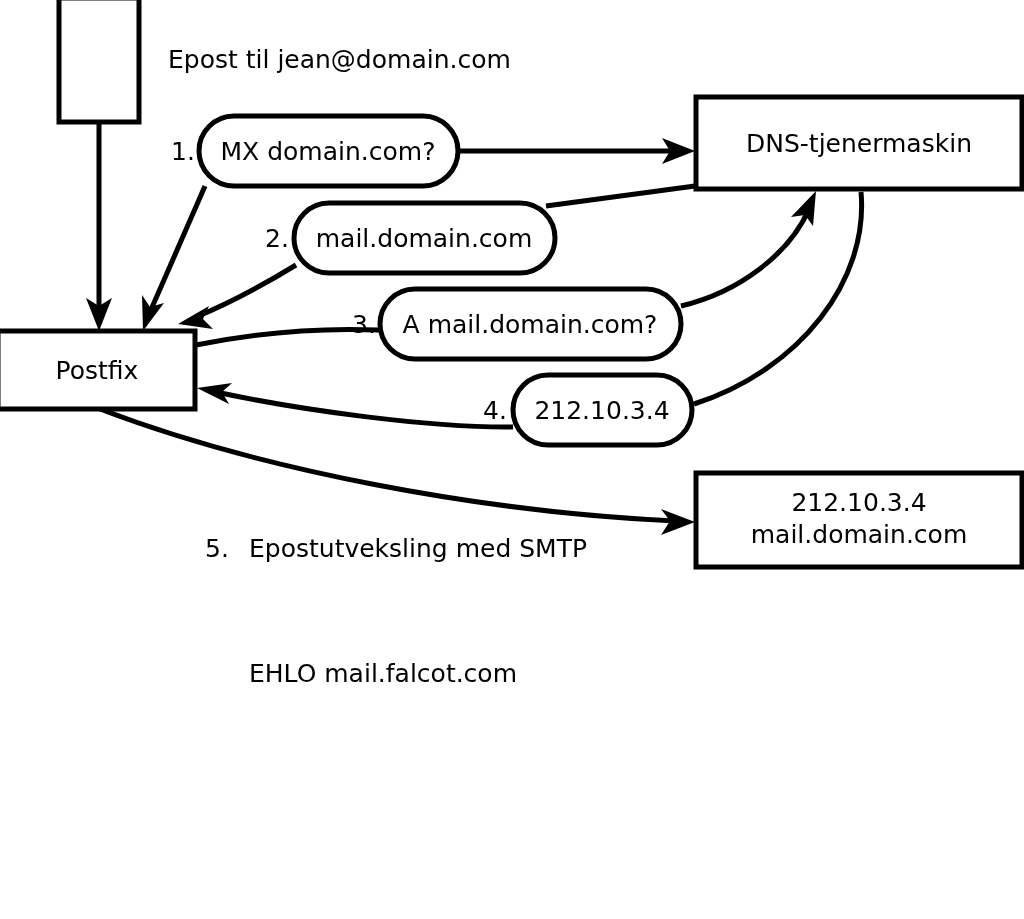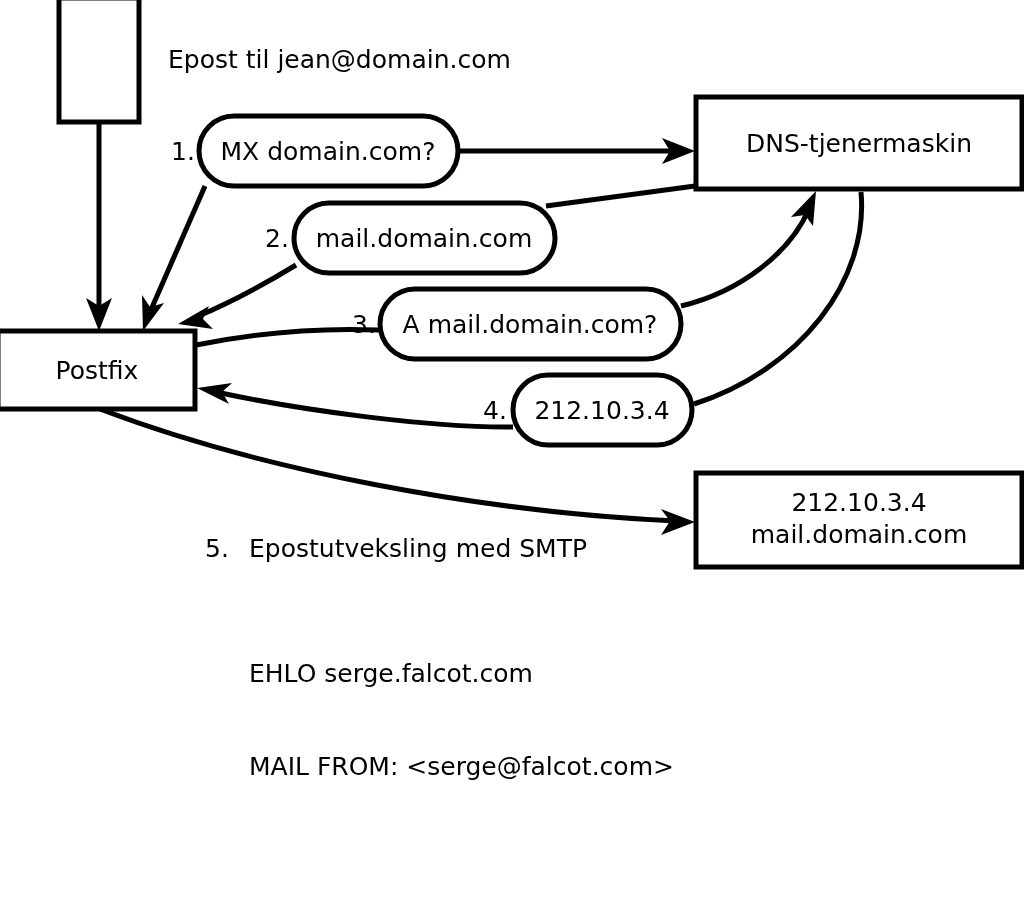--- a/index.html
+++ b/index.html
@@ -169,22 +169,21 @@
     </g>
 
     <text class="lbl lbl-caption" x="168" y="68" text-anchor="start">Epost til jean@domain.com</text>
 
     <text class="lbl lbl-step" x="205" y="557" text-anchor="start">5.</text>
     <text class="lbl lbl-caption" x="249" y="557" text-anchor="start">Epostutveksling med SMTP</text>
 
   </svg>
 
   <div class="mono-block">
-    <div>EHLO serge.falcot.com</div>
-    <div>MAIL FROM: &lt;serge@falcot.com&gt;</div>
+    <div>EHLO mail.falcot.com</div>
     
     
     
     
     
     
     
   </div>
 
 </div>

